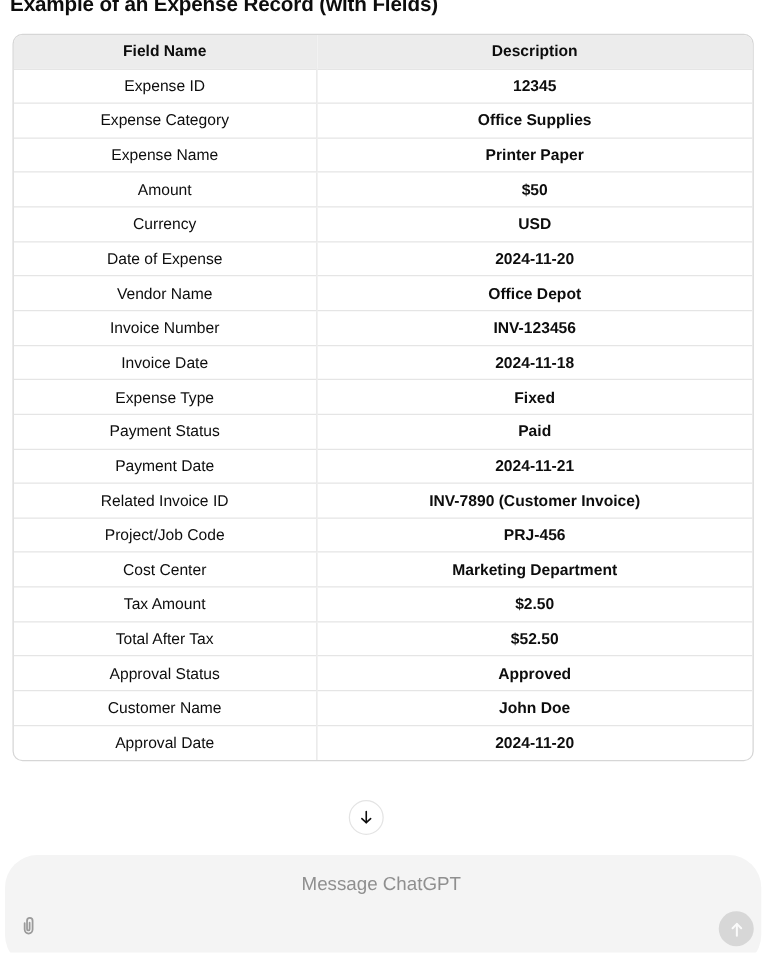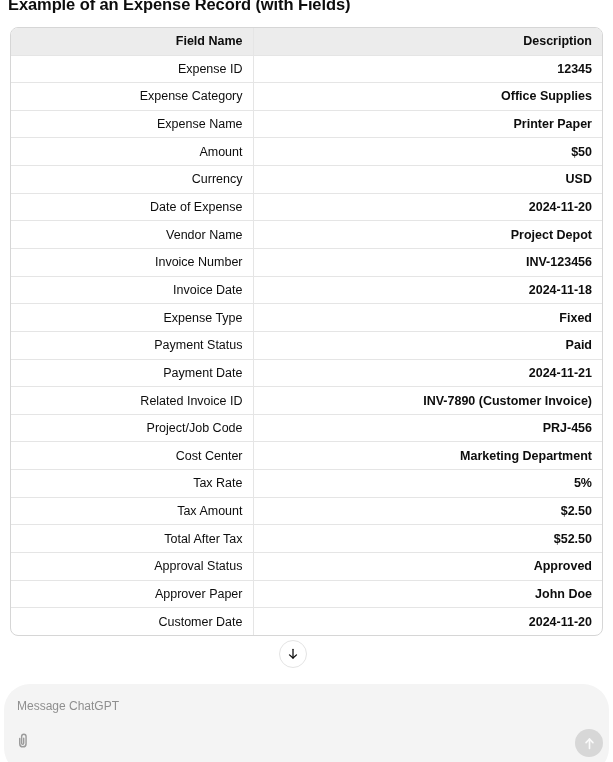--- a/index.html
+++ b/index.html
@@ -28,21 +28,21 @@
     border-radius: 8px;
     overflow: hidden;
     background: #fff;
   }
   table.expense-table {
     width: 100%;
     border-collapse: collapse;
     font-size: 12.5px;
   }
   table.expense-table th, table.expense-table td {
-    text-align: right;
+    text-align: center;
     padding: 0 10px;
     vertical-align: middle;
     white-space: nowrap;
     overflow: hidden;
     margin-left: 20px;
   }
   table.expense-table th {
     background: var(--header-bg, #ececec);
     height: 27px;
     font-weight: 700;
@@ -80,23 +80,24 @@
     left: 4px; top: 684px;
     width: 605px; height: 90px;
     background: var(--composer-bg, #f4f4f4);
     border-radius: 26px;
     z-index: 4;
   }
   .composer-input {
     position: absolute;
     left: 13px; top: 15px;
     right: 16px;
-    font-size: 12px;
+    font-size: 15px;
     color: #8f8f8f;
     cursor: text;
+    text-align: center;
   }
   .attach-btn {
     position: absolute;
     left: 6px; top: 44px;
     width: 24px; height: 24px;
     background: transparent;
     border: none;
     display: flex; align-items: center; justify-content: center;
     cursor: pointer;
     padding: 0;
@@ -146,21 +147,21 @@
         <tr>
           <td>Currency</td>
           <td>USD</td>
         </tr>
         <tr>
           <td>Date of Expense</td>
           <td>2024-11-20</td>
         </tr>
         <tr>
           <td>Vendor Name</td>
-          <td>Project Depot</td>
+          <td>Office Depot</td>
         </tr>
         <tr>
           <td>Invoice Number</td>
           <td>INV-123456</td>
         </tr>
         <tr>
           <td>Invoice Date</td>
           <td>2024-11-18</td>
         </tr>
         <tr>
@@ -181,41 +182,37 @@
         </tr>
         <tr>
           <td>Project/Job Code</td>
           <td>PRJ-456</td>
         </tr>
         <tr>
           <td>Cost Center</td>
           <td>Marketing Department</td>
         </tr>
         <tr>
-          <td>Tax Rate</td>
-          <td>5%</td>
-        </tr>
-        <tr>
           <td>Tax Amount</td>
           <td>$2.50</td>
         </tr>
         <tr>
           <td>Total After Tax</td>
           <td>$52.50</td>
         </tr>
         <tr>
           <td>Approval Status</td>
           <td>Approved</td>
         </tr>
         <tr>
-          <td>Approver Paper</td>
+          <td>Customer Name</td>
           <td>John Doe</td>
         </tr>
         <tr>
-          <td>Customer Date</td>
+          <td>Approval Date</td>
           <td>2024-11-20</td>
         </tr>
       </tbody>
   </table>
 </div>
 
 <button class="scroll-btn">
   <span style="display:flex">
     <svg width="14" height="14" viewBox="0 0 24 24" fill="none" stroke="#0d0d0d" stroke-width="2.2" stroke-linecap="round" stroke-linejoin="round">
       <path d="M12 4v15"></path>

